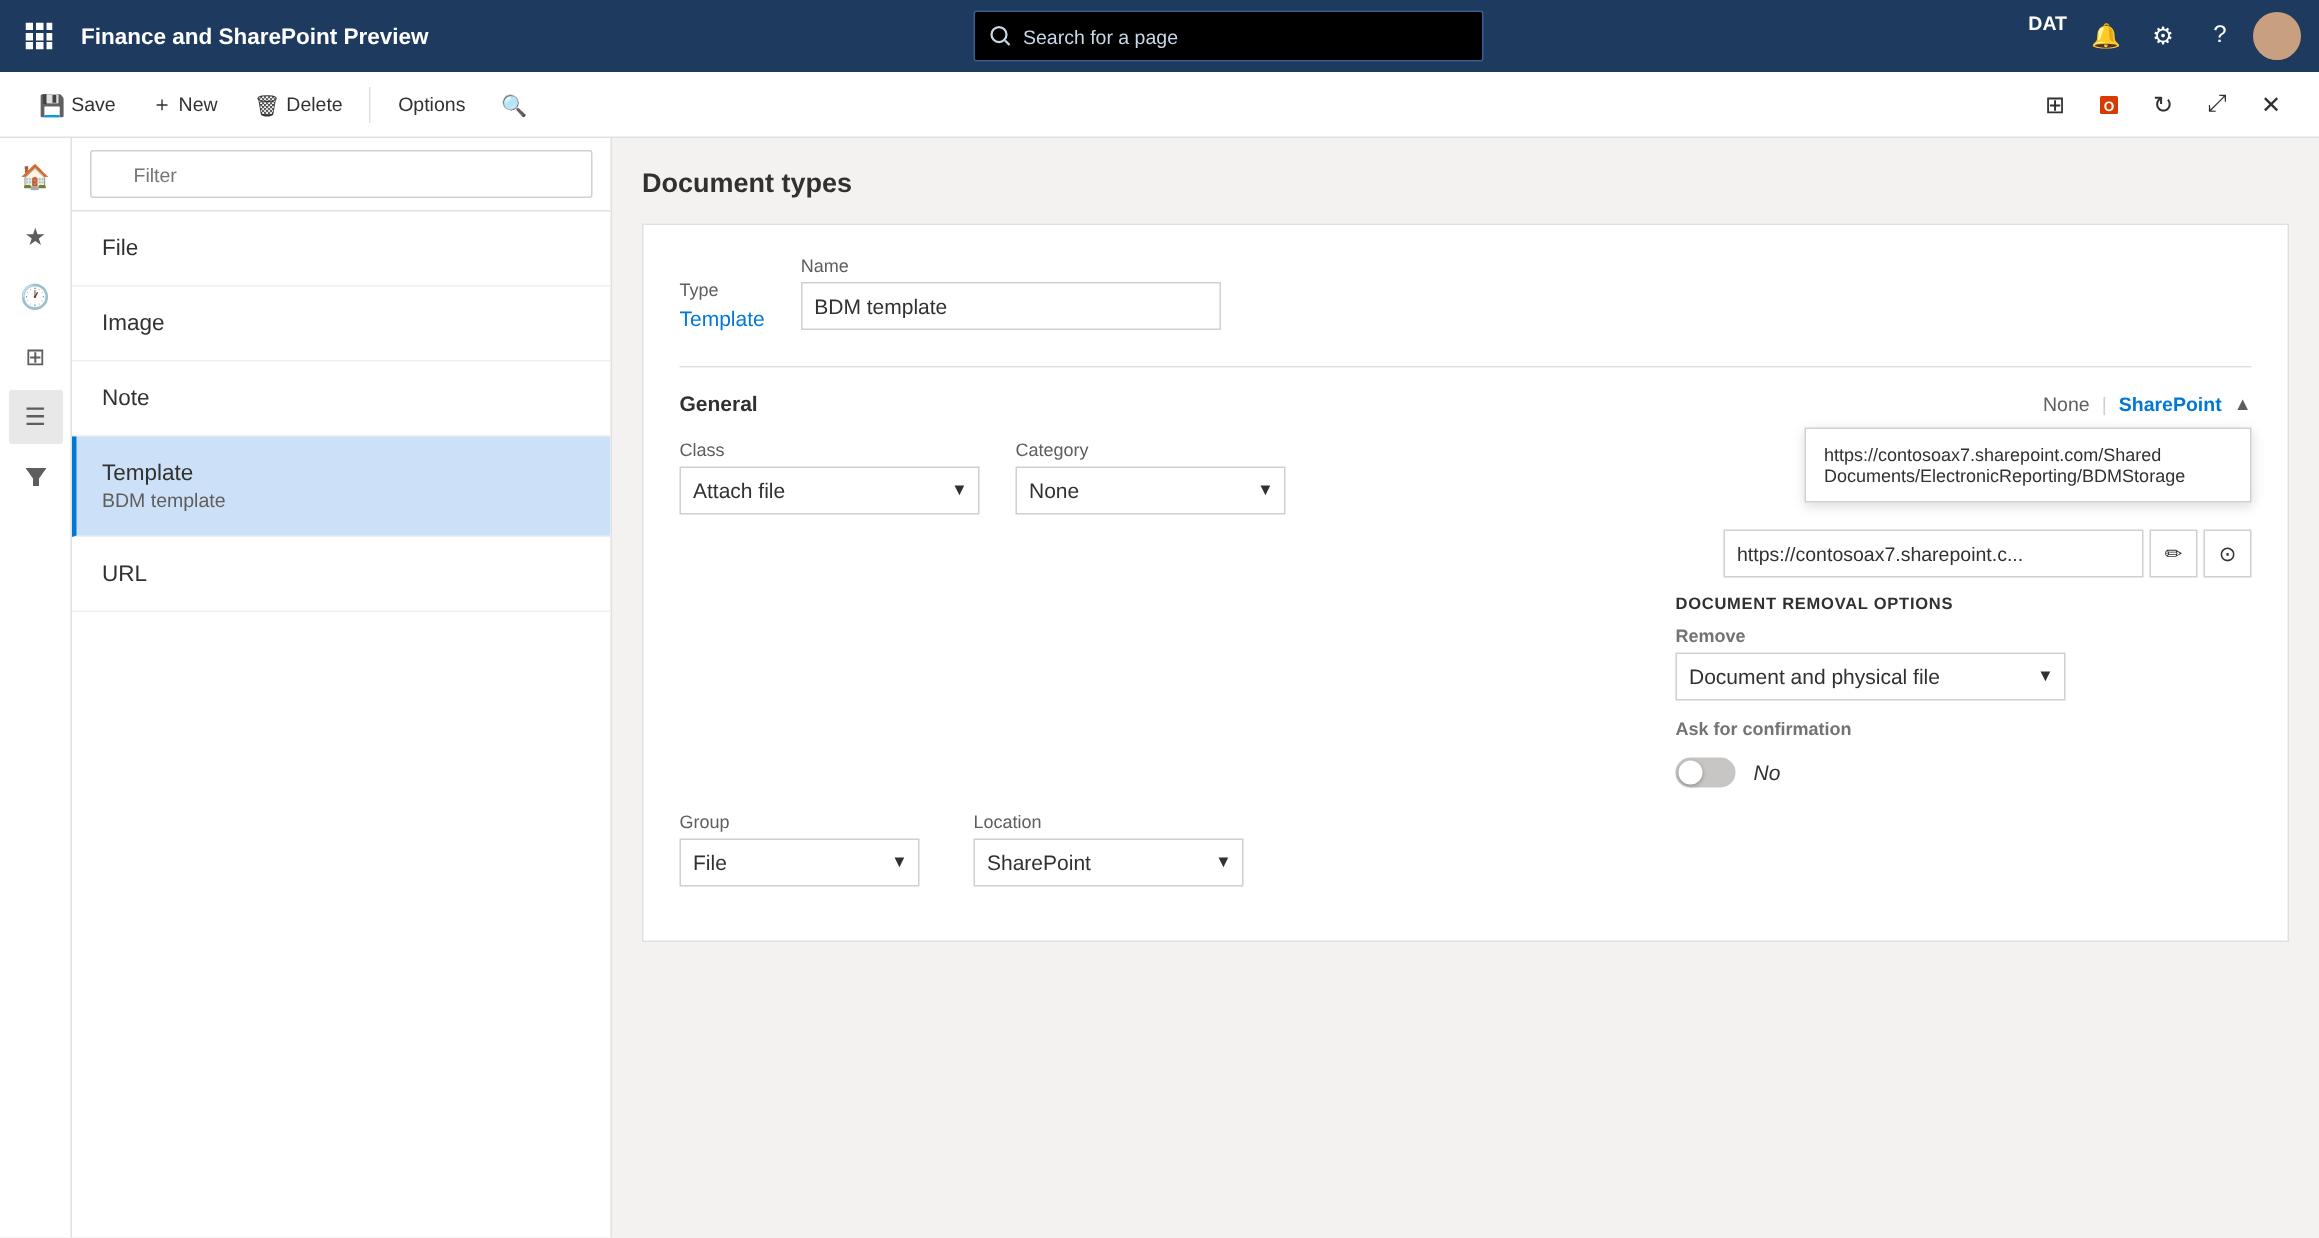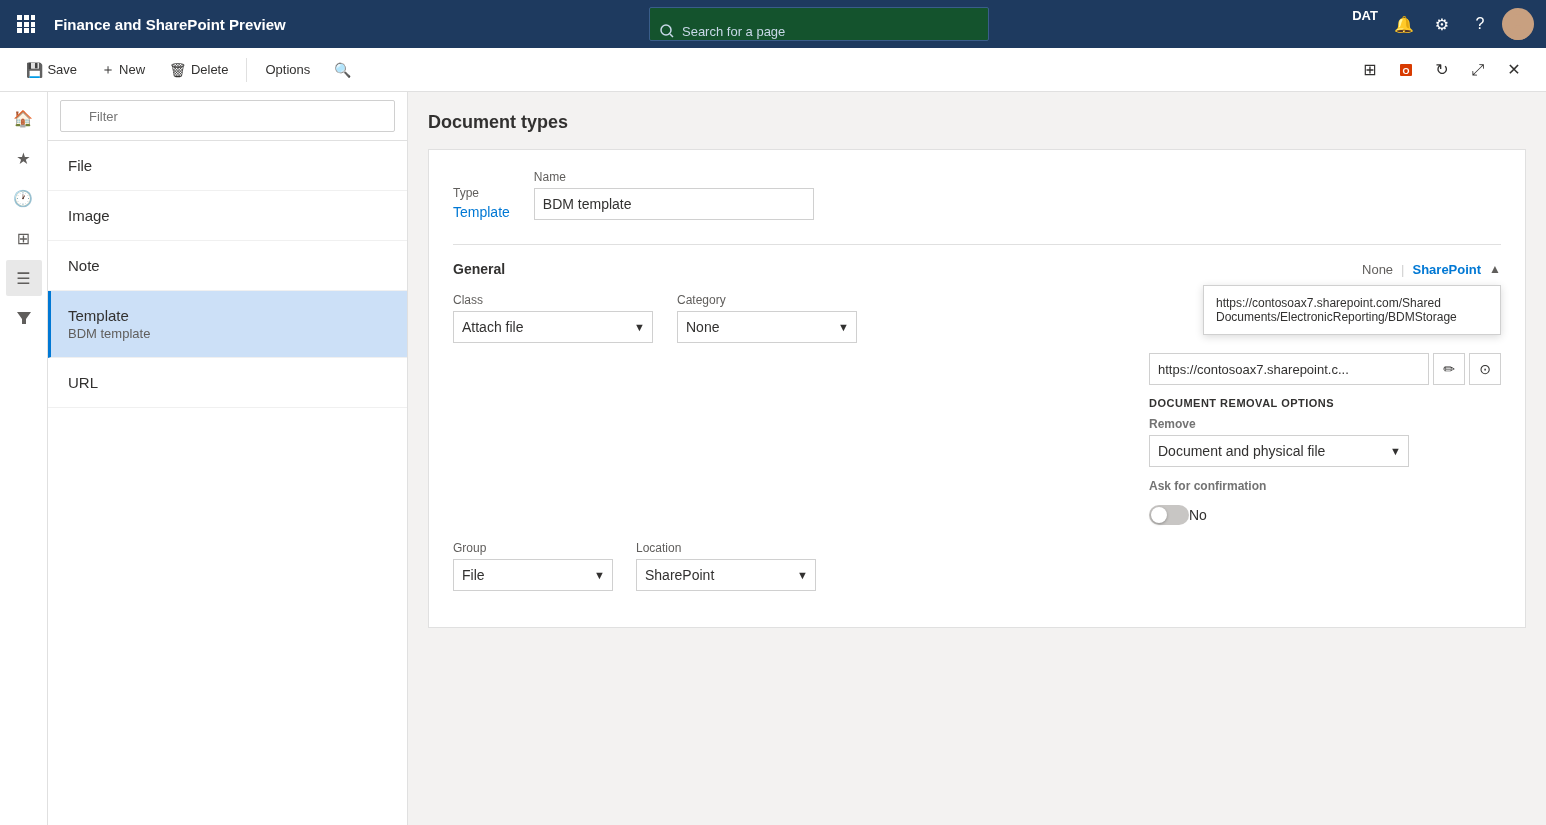--- a/index.html
+++ b/index.html
@@ -17,27 +17,27 @@
     }
     .top-nav-grid-icon {
       width: 28px; height: 28px; display: flex; align-items: center; justify-content: center; cursor: pointer;
       color: white; font-size: 18px;
     }
     .top-nav-title {
       font-size: 15px; font-weight: 600; color: white; margin-left: 6px;
     }
     .top-nav-search {
       margin-left: auto;
-      background: #14532d;
+      background: #000000;
       border: 1px solid #3a5d8a;
       border-radius: 2px;
       height: 32px;
       width: 340px;
       display: flex;
-      align-items: flex-start;
+      align-items: center;
       padding: 16px 10px;
       gap: 8px;
       color: #c8d8e8;
       font-size: 13px;
     }
     .top-nav-right {
       margin-left: auto;
       display: flex;
       align-items: flex-start;
       gap: 6px;
@@ -223,21 +223,21 @@
       gap: 8px;
       font-size: 13px;
       color: #605e5c;
     }
     .general-tabs .tab-active { color: #0078d4; font-weight: 600; }
     .general-tabs .divider { color: #d0d0d0; }
     .tab-chevron { font-size: 12px; }
 
     .fields-row {
       display: flex;
-      gap: 23px;
+      gap: 36px;
       margin-bottom: 16px;
       align-items: flex-start;
     }
 
     
     .dropdown-wrap { display: flex; flex-direction: column; gap: 4px; }
     .dropdown-wrapper {
       position: relative;
       display: inline-block;
     }
@@ -259,20 +259,21 @@
       top: 50%;
       transform: translateY(-50%);
       pointer-events: none;
       font-size: 11px;
       color: #323130;
     }
     .url-input-row {
       display: flex;
       align-items: flex-end;
       gap: 4px;
+      margin-left: 32px;
     }
     .url-input {
       height: 32px;
       border: 1px solid #d0d0d0;
       padding: 0 8px;
       font-size: 13px;
       color: #323130;
       width: 280px;
       outline: none;
     }
@@ -306,22 +307,23 @@
       letter-spacing: 0.5px;
       margin-bottom: 8px;
       text-transform: uppercase;
     }
     .removal-label { font-size: 12px; color: #737373; margin-bottom: 4px; font-weight: bold; }
 
     
     .toggle-row {
       display: flex;
       align-items: center;
-      gap: 0;
+      gap: 12px;
       margin-top: 12px;
+      font-style: italic;
     }
     .toggle {
       width: 40px; height: 20px;
       background: #c8c6c4;
       border-radius: 10px;
       position: relative;
       cursor: pointer;
     }
     .toggle-knob {
       width: 16px; height: 16px;

